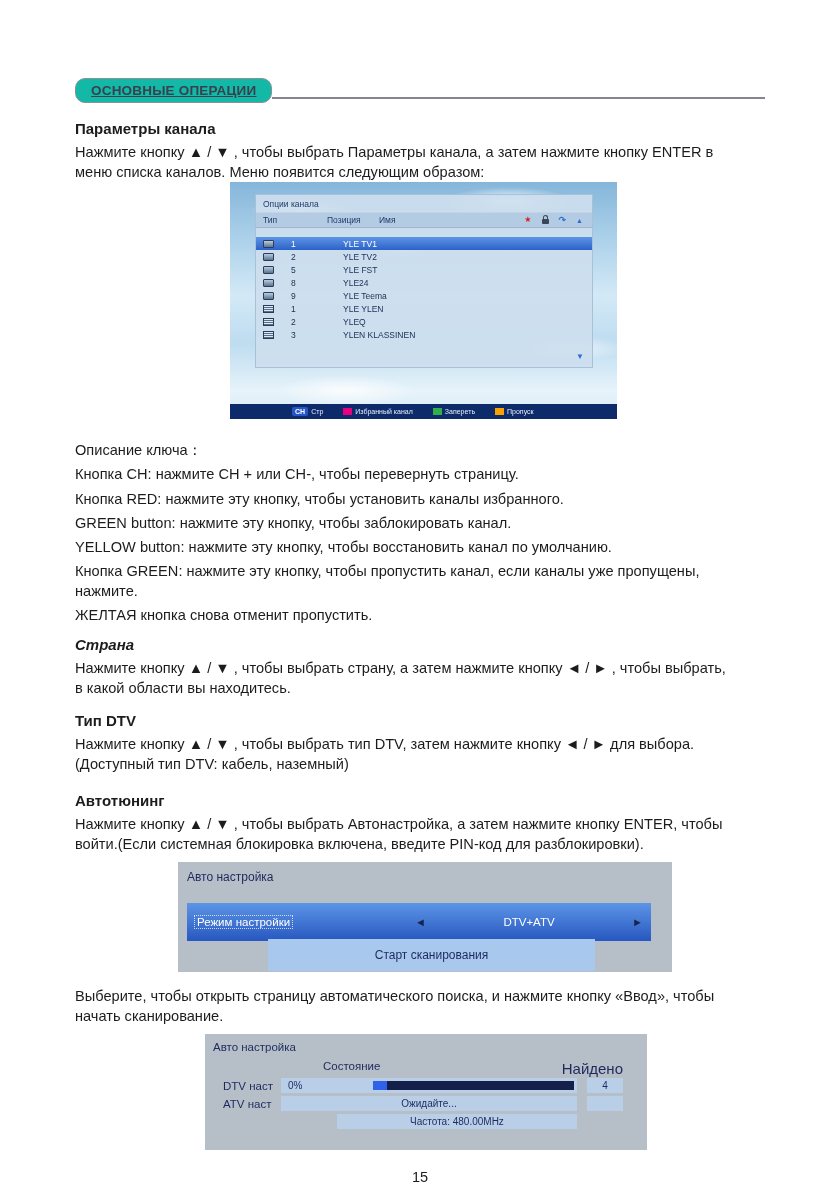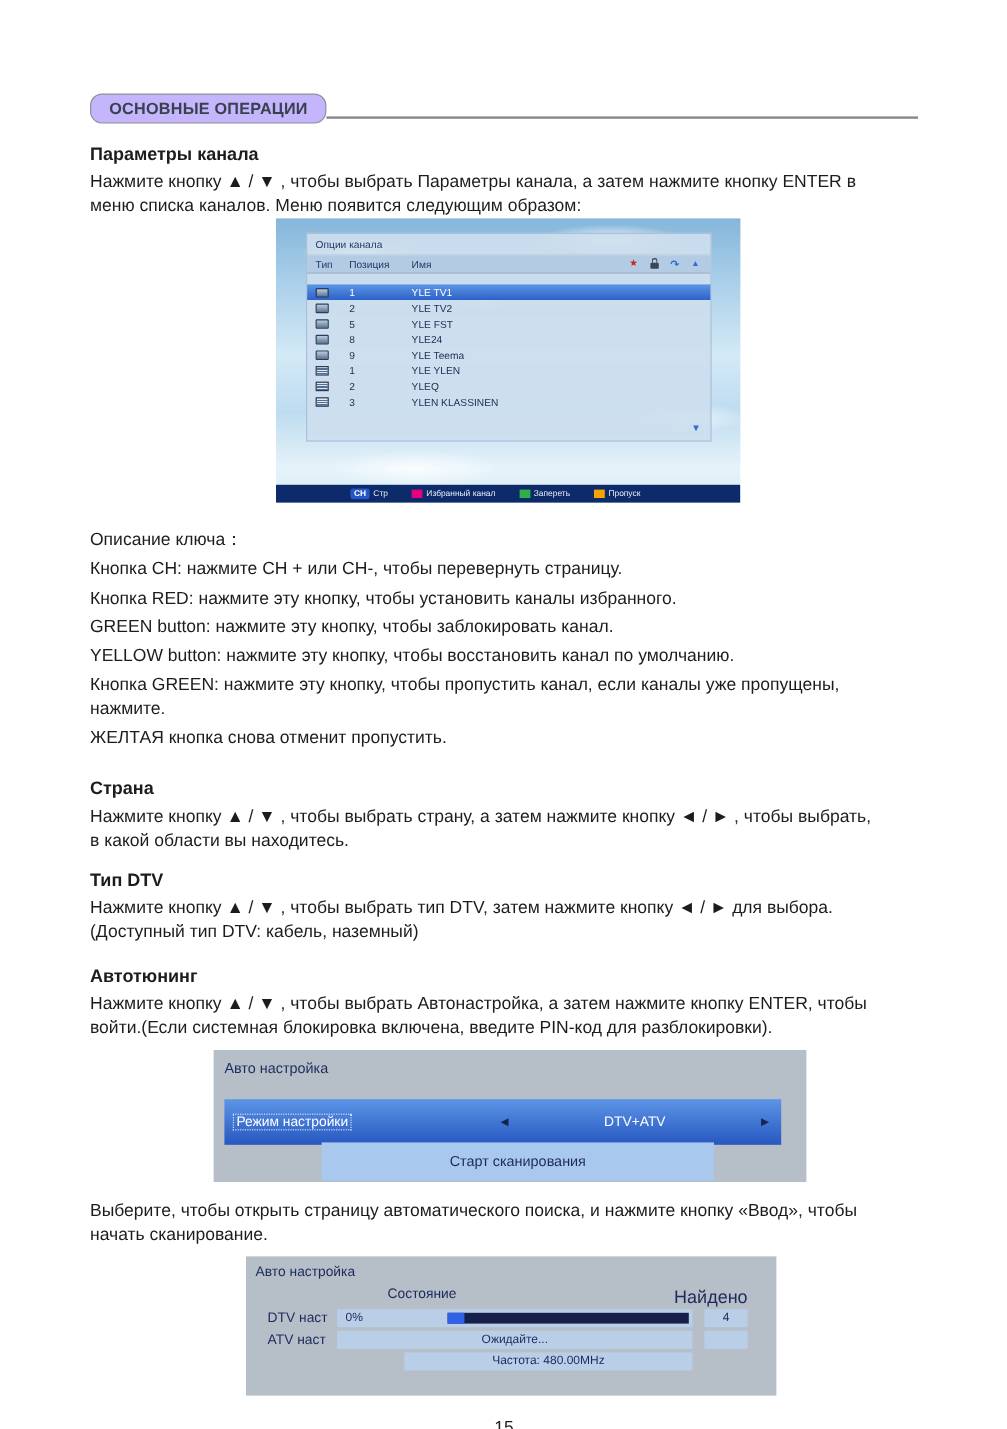--- a/index.html
+++ b/index.html
@@ -2,26 +2,26 @@
 <html lang="ru"><head>
 <meta charset="utf-8">
 <style>
   * { margin:0; padding:0; box-sizing:border-box; }
   body { background:#ffffff; font-family:"Liberation Sans","DejaVu Sans",sans-serif; color:#1c1c1c; }
   .page { width:839px; height:1191px; position:relative; overflow:hidden; background:#ffffff;
           padding:78px 74px 0 75px; }
 
   
   .hdr { display:flex; align-items:flex-end; }
-  .badge { background:#c4b5fd; border:1px solid #8b9097; color:#39414f; font-weight:bold;
-           font-size:13.5px; padding:4px 15px; border-radius:10px; letter-spacing:.2px; white-space:nowrap; }
+  .badge { background:#14b8a6; border:1px solid #8b9097; color:#39414f; font-weight:bold;
+           font-size:13.5px; padding:4px 15px; border-radius:10px; letter-spacing:.2px; white-space:nowrap;text-decoration:underline; }
   .hdr-line { flex:1; border-bottom:2px solid #84888e; margin-bottom:4px; }
 
   .h1 { font-size:15px; font-weight:bold; margin-top:15px; line-height:1.4; }
-  .h-country { margin-top:22px; }
+  .h-country { margin-top:9px;font-style:italic; }
   .h-dtv { margin-top:11px; }
   .h-auto { margin-top:16px; }
   .para { font-size:14.6px; line-height:1.38; margin-top:3px; white-space:pre-wrap; }
   .b { font-weight:normal; }
   .key-head { font-size:14.6px; margin-top:21px; line-height:1.38; }
   .key-lines .para { margin-top:4px; }
   .outro { margin-top:14px; }
 
   
   .tv-shot { position:relative; width:387px; height:237px; margin:0 0 0 155px; overflow:hidden;
@@ -30,21 +30,21 @@
     radial-gradient(70px 16px at 18% 12%, rgba(255,255,255,.95), transparent 70%),
     radial-gradient(90px 20px at 72% 8%, rgba(255,255,255,.9), transparent 70%),
     radial-gradient(60px 14px at 45% 28%, rgba(255,255,255,.7), transparent 70%),
     radial-gradient(100px 22px at 30% 88%, rgba(255,255,255,.8), transparent 70%),
     radial-gradient(80px 18px at 88% 70%, rgba(255,255,255,.7), transparent 70%); }
   .menu-panel { position:absolute; z-index:2; left:25px; top:12px; width:338px; height:174px;
     background:rgba(205,222,238,.92); border:1px solid rgba(160,185,210,.8); }
   .menu-title { font-size:8.5px; color:#223a6a; padding:4px 7px 3px; }
   .menu-header { display:flex; align-items:center; font-size:8.5px; color:#223a6a;
     background:rgba(175,200,225,.85); border-top:1px solid #c3d5e4; border-bottom:1px solid #9fb6cc; padding:2px 7px; }
-  .mh-type { width:28px; } .mh-pos { width:52px; } .mh-name { flex:1; }
+  .mh-type { width:28px; } .mh-pos { width:52px;margin-left:36px; } .mh-name { flex:1; }
   .hdr-icons { display:flex; align-items:center; gap:10px; margin-right:2px; }
   .fav-ic { color:#d02020; font-size:8px; line-height:1; }
   .skip-ic { color:#2b6cd8; font-size:9px; font-weight:bold; line-height:1; }
   .up-ic { color:#2b6cd8; font-size:7px; line-height:1; }
   .lock-ic { position:relative; width:7px; height:5px; background:#3a4656; border-radius:1px; display:inline-block; margin-top:3px; }
   .lock-ic::before { content:""; position:absolute; top:-4px; left:1px; width:3px; height:4px;
     border:1px solid #3a4656; border-bottom:none; border-radius:3px 3px 0 0; }
   .rows { margin-top:9px; }
   .ch-row { display:flex; align-items:center; height:13px; padding:0 7px; font-size:8.5px; color:#1d2c52; }
   .ch-row.selected { background:linear-gradient(180deg,#5c95e6,#2c62c8); color:#fff; }

